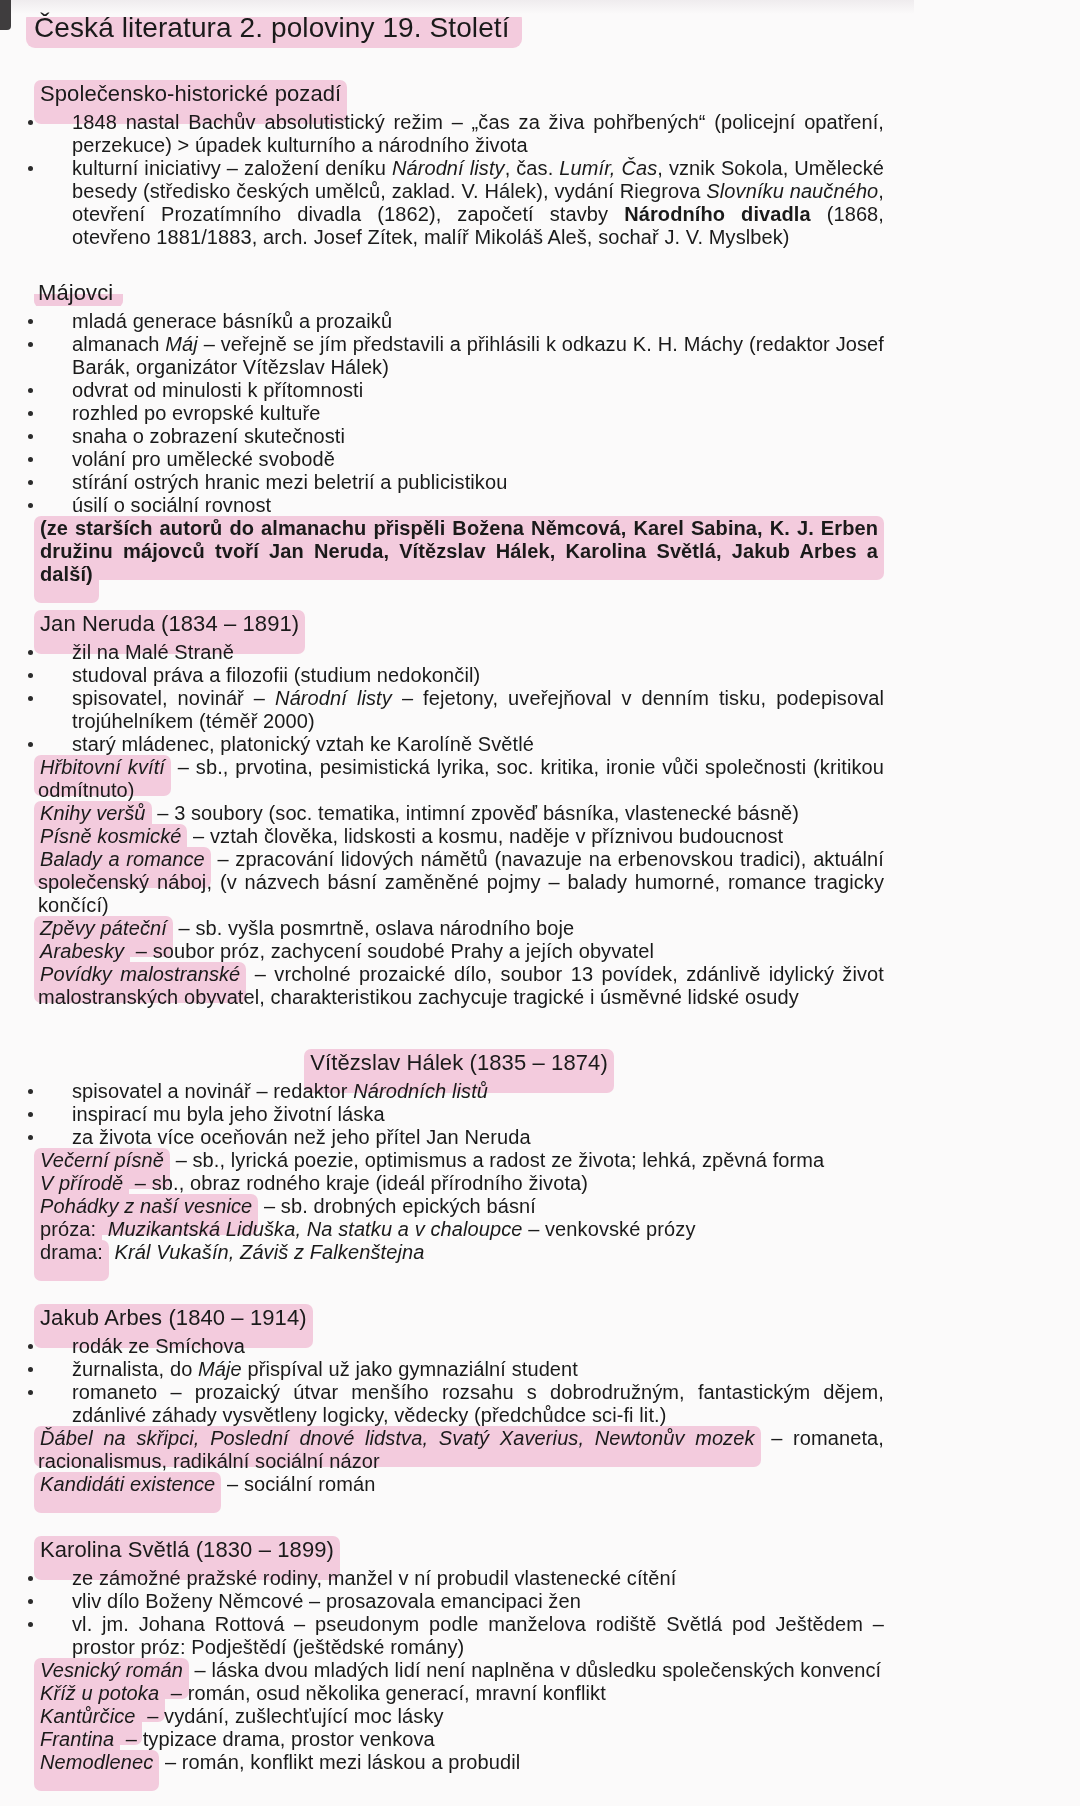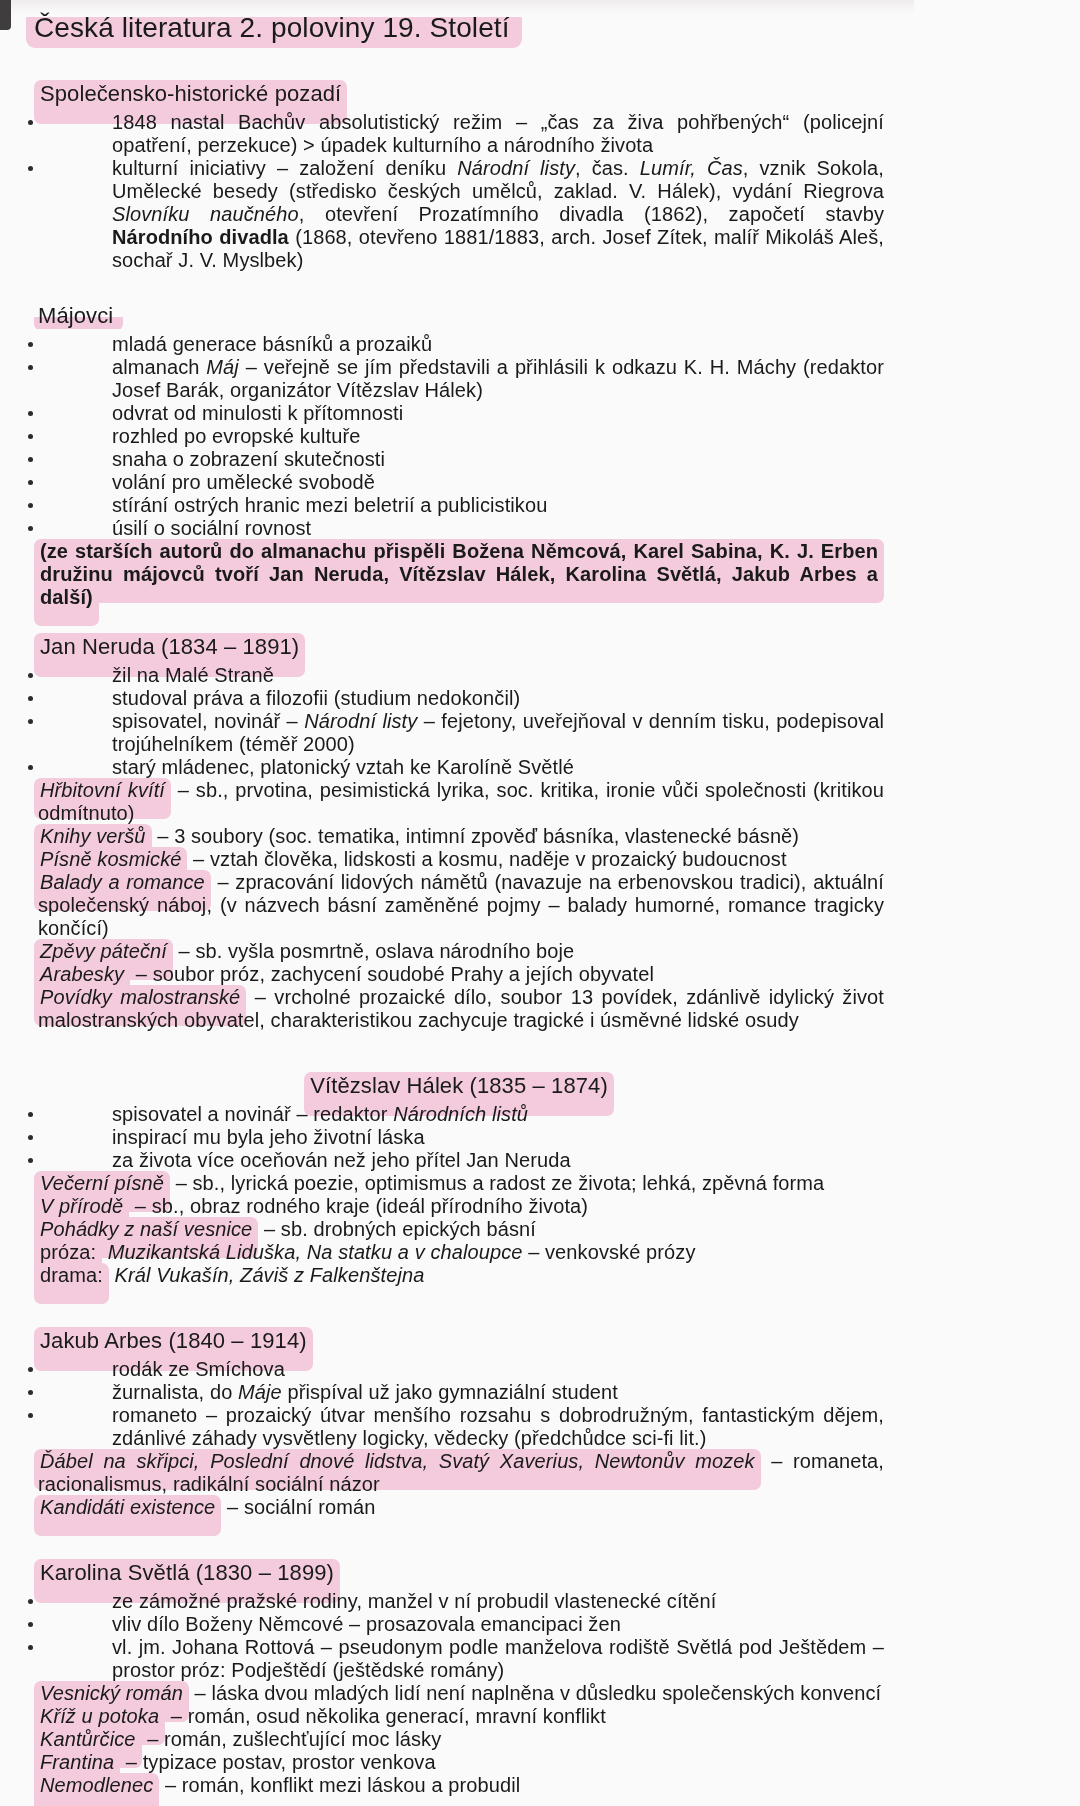--- a/index.html
+++ b/index.html
@@ -38,21 +38,21 @@
     padding-left:30px;
     margin-bottom:0;
   }
   .heading {
     font-size:22px;
     line-height:27px;
     margin-bottom:4px;
   }
   .bullet {
     position:relative;
-    padding-left:112px;
+    padding-left:72px;
   }
   .dot {
     position:absolute;
     left:28px; top:9px;
     width:5px; height:5px;
     border-radius:50%;
     background:#2b2b2b;
   }
   .i { font-style:italic; }
   .b { font-weight:bold; }
@@ -96,21 +96,21 @@
       <div class="blk bullet"><span class="dot"></span><span>stírání ostrých hranic mezi beletrií a publicistikou</span></div>
       <div class="blk bullet"><span class="dot"></span><span>úsilí o sociální rovnost</span></div>
       <div class="blk para j" style=" font-weight: bold;"><span class="hl">(ze starších autorů do almanachu přispěli Božena Němcová, Karel Sabina, K. J. Erben družinu májovců tvoří Jan Neruda, Vítězslav Hálek, Karolina Světlá, Jakub Arbes a další)</span></div>
       <div class="blk heading" style="margin-top: 24px;"><span class="hl">Jan Neruda (1834 – 1891)</span></div>
       <div class="blk bullet"><span class="dot"></span><span>žil na Malé Straně</span></div>
       <div class="blk bullet"><span class="dot"></span><span>studoval práva a filozofii (studium nedokončil)</span></div>
       <div class="blk bullet j"><span class="dot"></span><span>spisovatel, novinář – </span><span class="i">Národní listy</span><span> – fejetony, uveřejňoval v denním tisku, podepisoval trojúhelníkem (téměř 2000)</span></div>
       <div class="blk bullet"><span class="dot"></span><span>starý mládenec, platonický vztah ke Karolíně Světlé</span></div>
       <div class="blk work j"><span class="i hl">Hřbitovní kvítí</span><span> – sb., prvotina, pesimistická lyrika, soc. kritika, ironie vůči společnosti (kritikou odmítnuto)</span></div>
       <div class="blk work"><span class="i hl">Knihy veršů</span><span> – 3 soubory (soc. tematika, intimní zpověď básníka, vlastenecké básně)</span></div>
-      <div class="blk work"><span class="i hl">Písně kosmické</span><span> – vztah člověka, lidskosti a kosmu, naděje v prozaický budoucnost</span></div>
+      <div class="blk work"><span class="i hl">Písně kosmické</span><span> – vztah člověka, lidskosti a kosmu, naděje v příznivou budoucnost</span></div>
       <div class="blk work j"><span class="i hl">Balady a romance</span><span> – zpracování lidových námětů (navazuje na erbenovskou tradici), aktuální společenský náboj, (v názvech básní zaměněné pojmy – balady humorné, romance tragicky končící)</span></div>
       <div class="blk work"><span class="i hl">Zpěvy páteční</span><span> – sb. vyšla posmrtně, oslava národního boje</span></div>
       <div class="blk work"><span class="i hl">Arabesky</span><span> – soubor próz, zachycení soudobé Prahy a jejích obyvatel</span></div>
       <div class="blk work j"><span class="i hl">Povídky malostranské</span><span> – vrcholné prozaické dílo, soubor 13 povídek, zdánlivě idylický život malostranských obyvatel, charakteristikou zachycuje tragické i úsměvné lidské osudy</span></div>
       <div class="blk heading" style="margin-top: 40px; text-align: center;"><span class="hl">Vítězslav Hálek (1835 – 1874)</span></div>
       <div class="blk bullet"><span class="dot"></span><span>spisovatel a novinář – redaktor </span><span class="i">Národních listů</span></div>
       <div class="blk bullet"><span class="dot"></span><span>inspirací mu byla jeho životní láska</span></div>
       <div class="blk bullet"><span class="dot"></span><span>za života více oceňován než jeho přítel Jan Neruda</span></div>
       <div class="blk work j"><span class="i hl">Večerní písně</span><span> – sb., lyrická poezie, optimismus a radost ze života; lehká, zpěvná forma</span></div>
       <div class="blk work"><span class="i hl">V přírodě</span><span> – sb., obraz rodného kraje (ideál přírodního života)</span></div>
@@ -122,17 +122,17 @@
       <div class="blk bullet"><span class="dot"></span><span>žurnalista, do </span><span class="i">Máje</span><span> přispíval už jako gymnaziální student</span></div>
       <div class="blk bullet j"><span class="dot"></span><span>romaneto – prozaický útvar menšího rozsahu s dobrodružným, fantastickým dějem, zdánlivé záhady vysvětleny logicky, vědecky (předchůdce sci-fi lit.)</span></div>
       <div class="blk work j"><span class="i hl">Ďábel na skřipci, Poslední dnové lidstva, Svatý Xaverius, Newtonův mozek</span><span> – romaneta, racionalismus, radikální sociální názor</span></div>
       <div class="blk work"><span class="i hl">Kandidáti existence</span><span> – sociální román</span></div>
       <div class="blk heading" style="margin-top: 40px;"><span class="hl">Karolina Světlá (1830 – 1899)</span></div>
       <div class="blk bullet"><span class="dot"></span><span>ze zámožné pražské rodiny, manžel v ní probudil vlastenecké cítění</span></div>
       <div class="blk bullet"><span class="dot"></span><span>vliv dílo Boženy Němcové – prosazovala emancipaci žen</span></div>
       <div class="blk bullet j"><span class="dot"></span><span>vl. jm. Johana Rottová – pseudonym podle manželova rodiště Světlá pod Ještědem – prostor próz: Podještědí (ještědské romány)</span></div>
       <div class="blk work j"><span class="i hl">Vesnický román</span><span> – láska dvou mladých lidí není naplněna v důsledku společenských konvencí</span></div>
       <div class="blk work"><span class="i hl">Kříž u potoka</span><span> – román, osud několika generací, mravní konflikt</span></div>
-      <div class="blk work"><span class="i hl">Kantůrčice</span><span> – román, zušlechťující moc lásky</span></div>
-      <div class="blk work"><span class="i hl">Frantina</span><span> – typizace postav, prostor venkova</span></div>
+      <div class="blk work"><span class="i hl">Kantůrčice</span><span> – vydání, zušlechťující moc lásky</span></div>
+      <div class="blk work"><span class="i hl">Frantina</span><span> – typizace drama, prostor venkova</span></div>
       <div class="blk work"><span class="i hl">Nemodlenec</span><span> – román, konflikt mezi láskou a probudil</span></div>
     </div>
 </main>
 
 </body></html>

